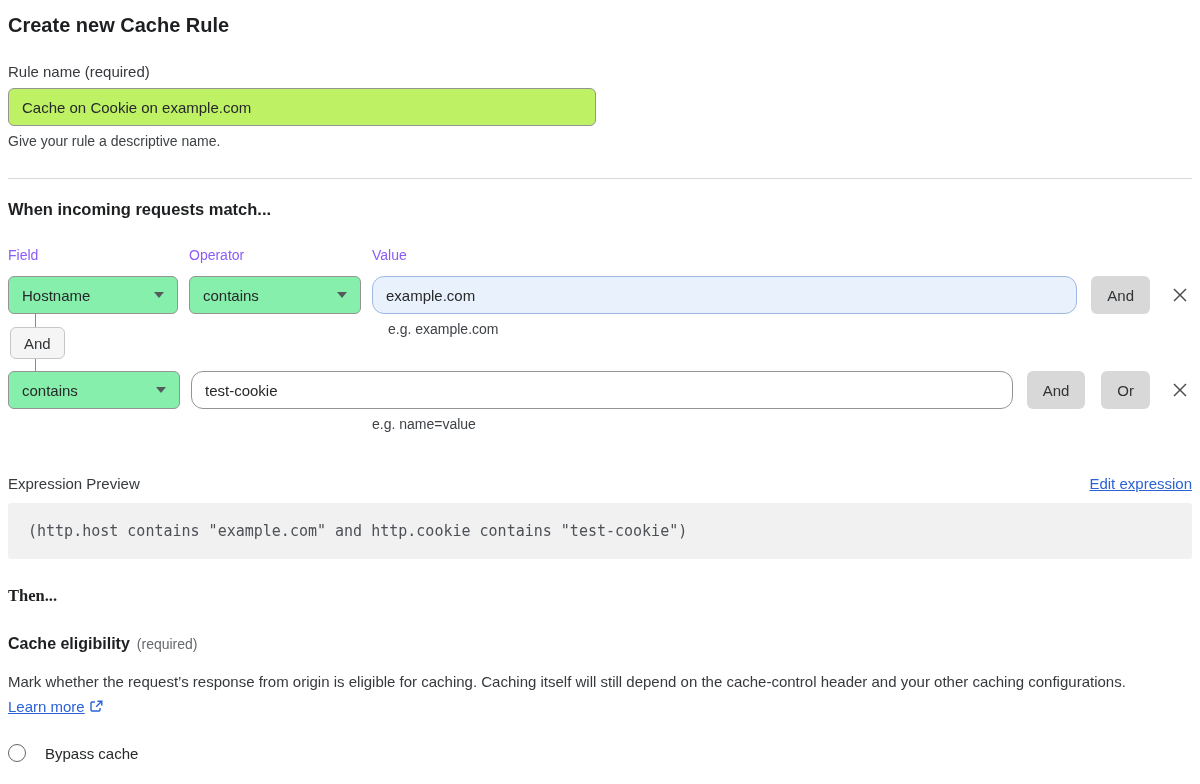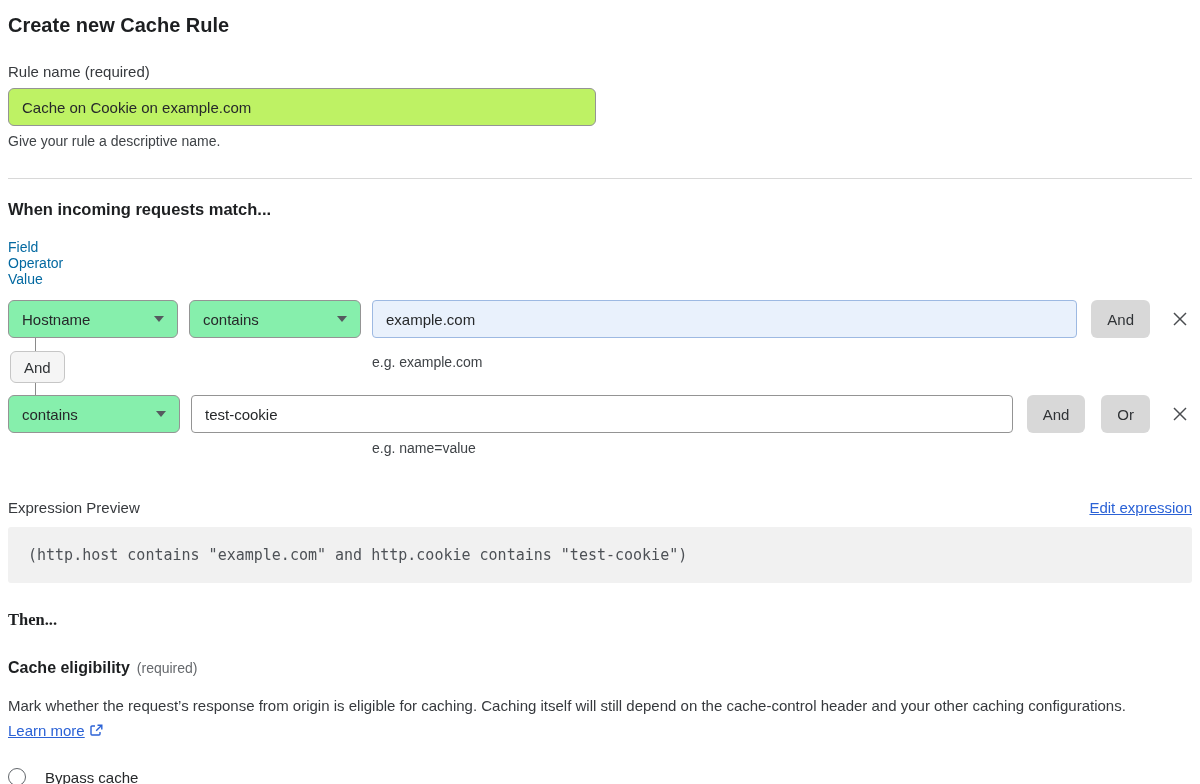--- a/index.html
+++ b/index.html
@@ -26,21 +26,21 @@
     font-family: "Liberation Sans", sans-serif;
     font-size: 15px;
     color: #26282a;
     outline: none;
     background: #bef264;
   }
   .help-text { margin-top: 7px; font-size: 14px; color: #3f4347; }
   .divider { border: none; border-top: 1px solid #d8d8d8; margin-top: 29px; }
   .section-heading { margin-top: 21px; font-size: 16.5px; font-weight: 700; color: #1d1f21; }
 
-  .col-labels { display: flex; margin-top: 20px; font-size: 14px; color: #0369a1; flex-direction: column; }
+  .col-labels { display: flex; margin-top: 28px; font-size: 14px; color: #8b5cf6; }
   .col-labels .col-field { width: 181px; }
   .col-labels .col-operator { width: 183px; }
 
   .match-row { display: flex; align-items: center; margin-top: 13px; }
   .select-box {
     width: 170px;
     height: 38px;
     border: 1px solid #949494;
     border-radius: 6px;
     background: #86efac;
@@ -58,21 +58,21 @@
   .chevron-down {
     width: 0; height: 0;
     border-left: 5px solid transparent;
     border-right: 5px solid transparent;
     border-top: 6px solid #555a5f;
   }
   .value-input {
     flex: 1;
     height: 38px;
     border: 1px solid #949494;
-    border-radius: 4px;
+    border-radius: 12px;
     padding: 0 13px;
     font-family: "Liberation Sans", sans-serif;
     font-size: 15px;
     color: #26282a;
     outline: none;
     background: #fff;
     min-width: 0;
   }
   .value-input.highlighted {
     background: #e9f1fc;
@@ -109,21 +109,21 @@
     height: 32px;
     padding: 0 13px;
     background: #f5f5f5;
     border: 1px solid #c6c6c6;
     border-radius: 6px;
     display: flex; align-items: center;
     font-size: 15px;
     color: #303336;
     cursor: pointer;
   }
-  .row-help-floating { position: absolute; left: 364px; top: 7px; font-size: 14px; color: #3f4347; margin-top: 9px; }
+  .row-help-floating { position: absolute; left: 380px; top: 7px; font-size: 14px; color: #3f4347; }
   .row-help { margin-top: 7px; margin-left: 364px; font-size: 14px; color: #3f4347; }
 
   .expr-row { display: flex; justify-content: space-between; align-items: flex-end; margin-top: 43px; }
   .expr-label { font-size: 15px; color: #36393d; }
   .link { color: #2b62d6; text-decoration: underline; cursor: pointer; font-size: 15px; }
   .code-block {
     margin-top: 11px;
     background: #f1f1f1;
     border-radius: 3px;
     padding: 17px 20px;

